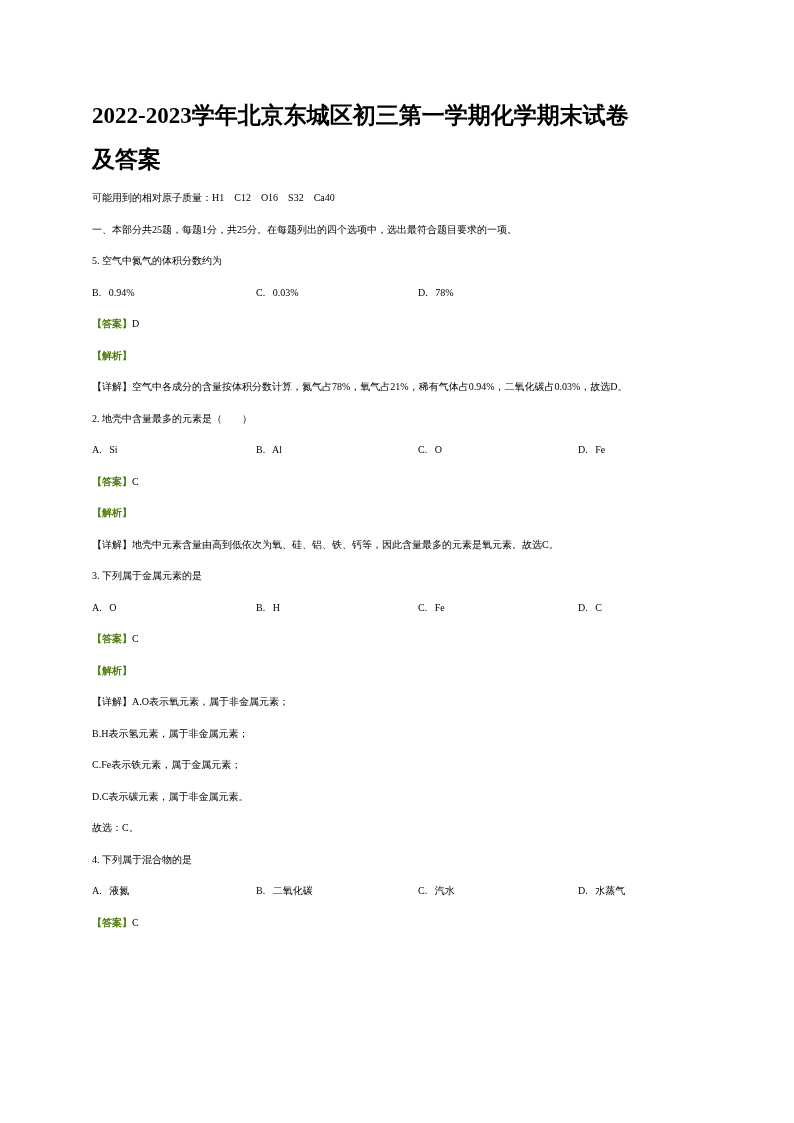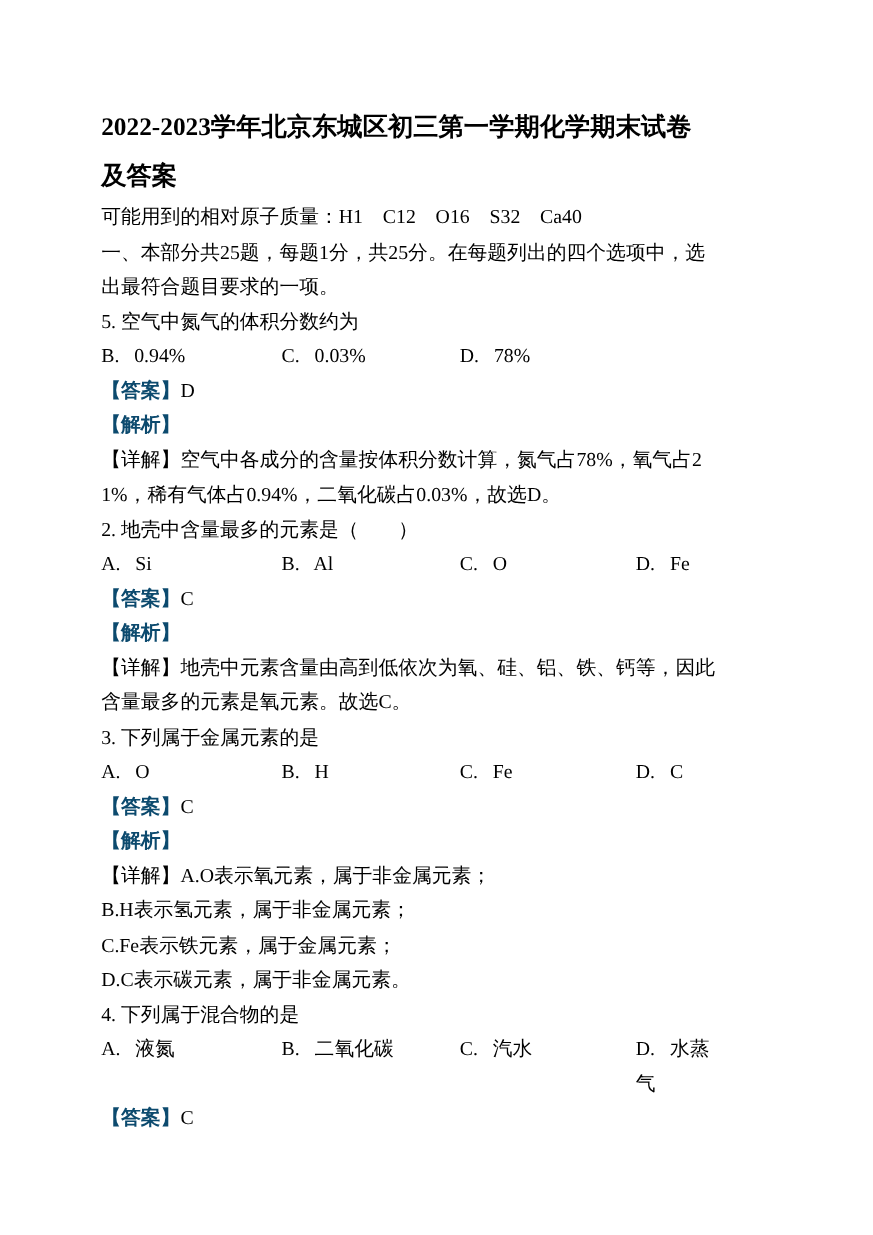--- a/index.html
+++ b/index.html
@@ -6,25 +6,25 @@
   body{
     width:794px;height:1123px;background:#ffffff;color:#000000;
     font-family:"Liberation Serif","DejaVu Serif",serif;
     overflow:hidden;
   }
   .page{padding:94px 118px 0 92px;width:558px;}
   .doc-title{
     font-size:23px;font-weight:bold;line-height:44px;margin:0;
     white-space:pre-wrap;word-break:break-all;
   }
-  .body-text{font-size:18px;line-height:31.5px;}
+  .body-text{font-size:10px;line-height:31.5px;}
   .body-text p{margin:0;white-space:pre-wrap;word-break:break-all;}
   .options{display:grid;grid-template-columns:164px 162px 160px 1fr;}
   .options span{white-space:pre-wrap;}
-  .tag-blue{color:#0c4a6e;font-weight:bold;}
+  .tag-blue{color:#4d7c0f;font-weight:bold;}
   .tag-bold{font-weight:normal;}
 </style>
 </head>
 <body>
 
 <div class="page">
 
   <h1 class="doc-title">2022-2023学年北京东城区初三第一学期化学期末试卷及答案</h1>
 
   <div class="body-text">
@@ -64,20 +64,21 @@
         <span>B.   H</span>
         <span>C.   Fe</span>
         <span>D.   C</span>
       </p>
       <p><span class="tag-blue">【答案】</span><span>C</span></p>
       <p><span class="tag-blue">【解析】</span></p>
       <p><span class="tag-bold">【详解】</span><span>A.O表示氧元素，属于非金属元素；</span></p>
       <p>B.H表示氢元素，属于非金属元素；</p>
       <p>C.Fe表示铁元素，属于金属元素；</p>
       <p>D.C表示碳元素，属于非金属元素。</p>
+      <p>故选：C。</p>
     </section>
 
     <section>
       <p>4. 下列属于混合物的是</p>
       <p class="options">
         <span>A.   液氮</span>
         <span>B.   二氧化碳</span>
         <span>C.   汽水</span>
         <span>D.   水蒸气</span>
       </p>

